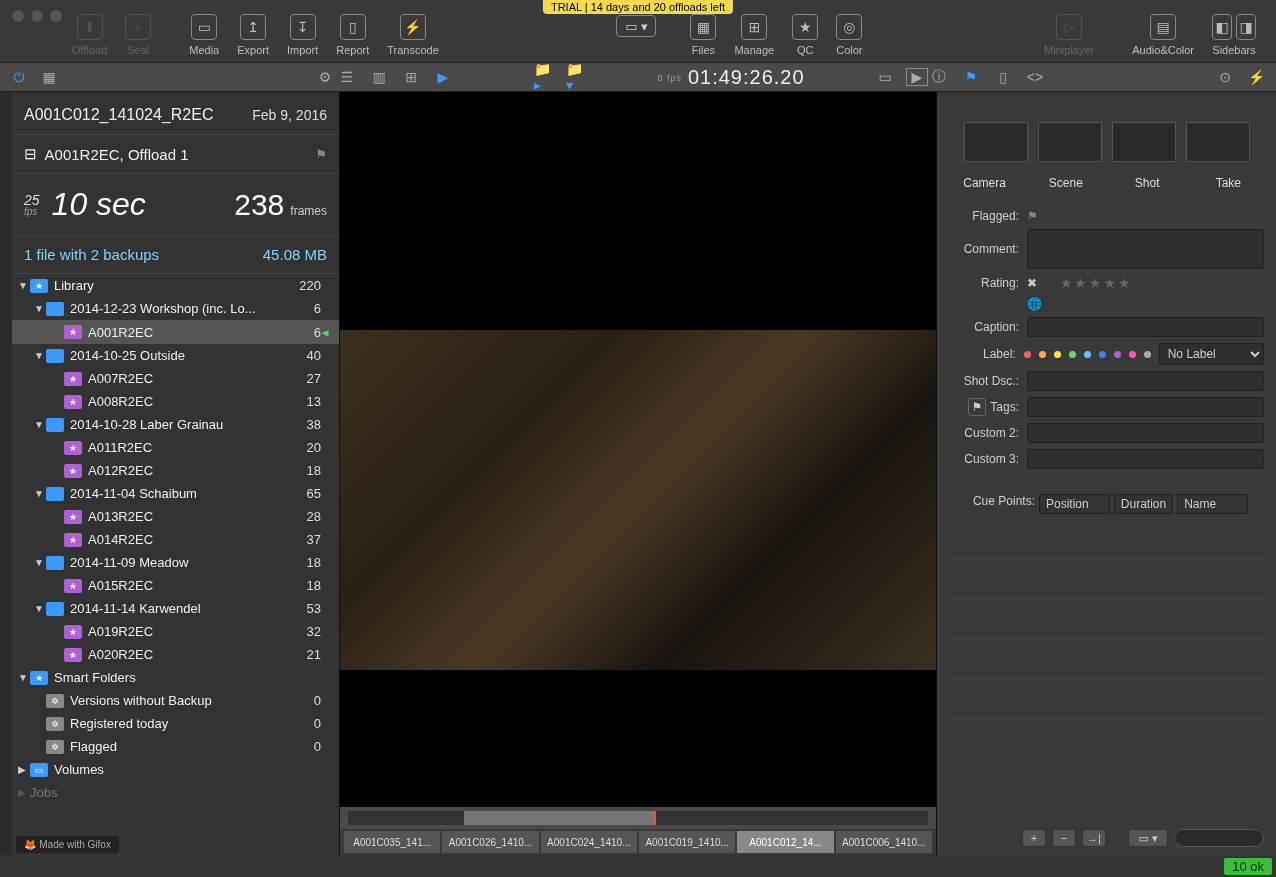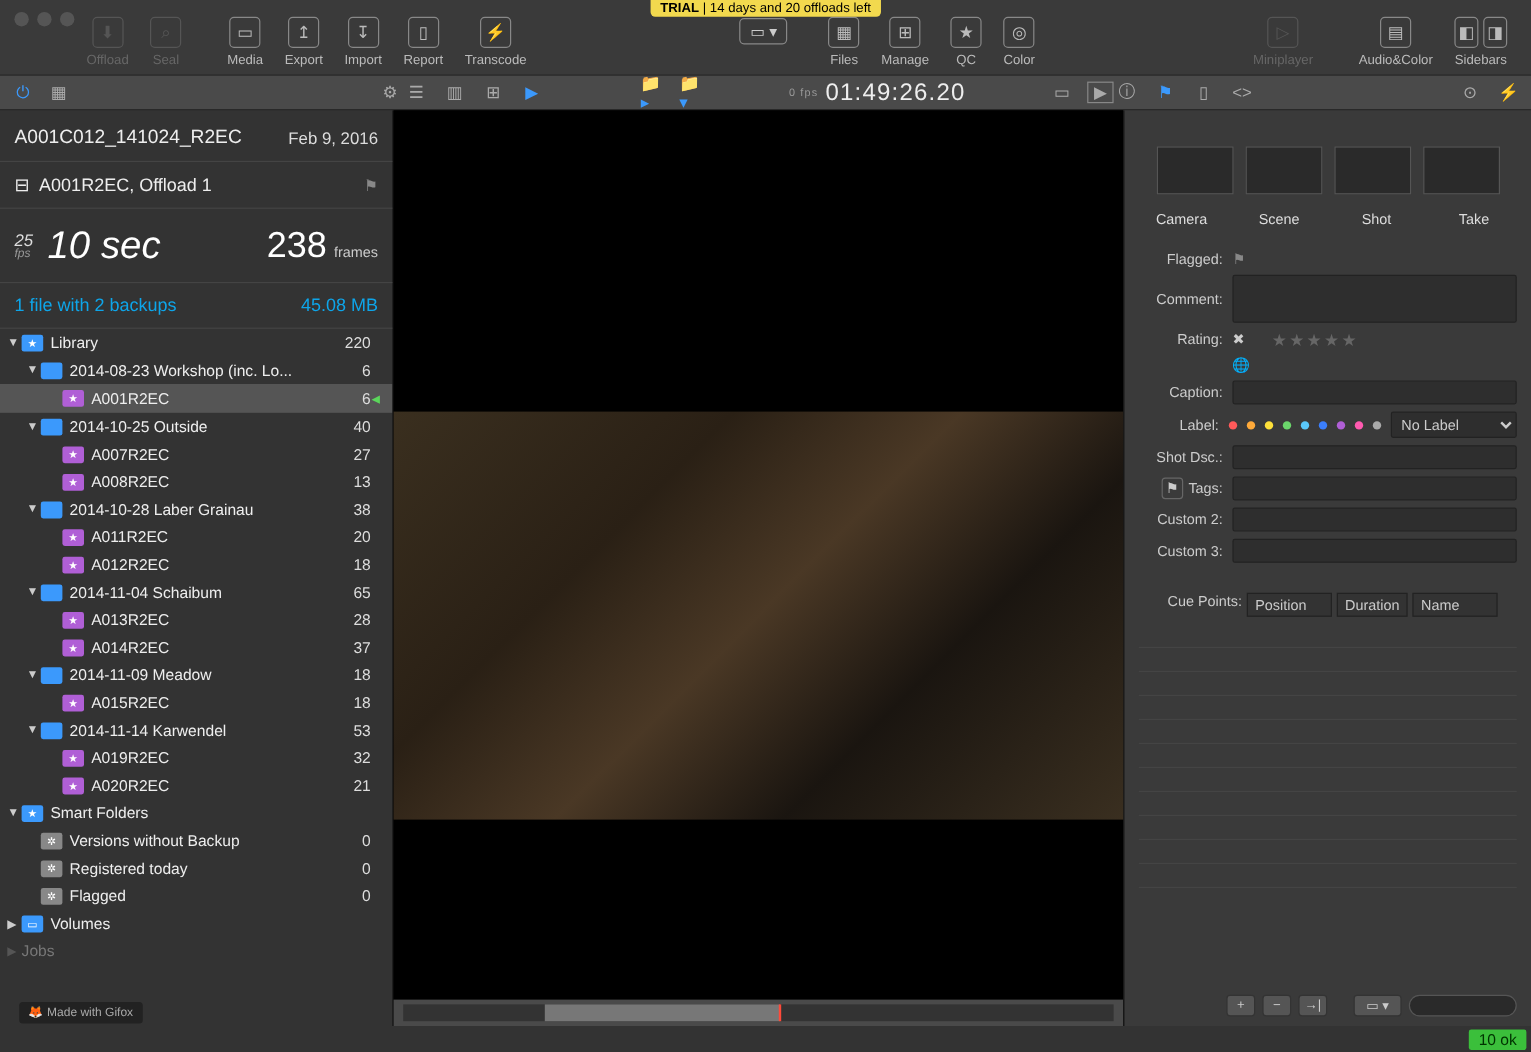--- a/index.html
+++ b/index.html
@@ -3,60 +3,60 @@
 <meta charset="utf-8">
 <style>
 * { margin: 0; padding: 0; box-sizing: border-box; font-family: -apple-system, "Helvetica Neue", Arial, sans-serif; }
 body { background: #2a2a2a; color: #ccc; width: 1276px; height: 877px; overflow: hidden; font-size: 13px; }
 
 
 .topbar { height: 62px; background: #3a3a3a; display: flex; align-items: center; padding: 0 8px; position: relative; }
 .traffic-lights { display: flex; gap: 7px; position: absolute; top: 10px; left: 12px; }
 .tl { width: 12px; height: 12px; border-radius: 50%; background: #555; }
 .trial-badge { position: absolute; left: 50%; top: 0; transform: translateX(-50%); background: #f2d94e; color: #000; font-size: 11px; padding: 1px 8px; border-radius: 0 0 4px 4px; }
-.trial-badge b { font-weight: 700; }
+.trial-badge b { font-weight: 400; }
 .tool-group { display: flex; gap: 10px; align-items: flex-end; margin-top: 8px; }
 .tool-btn { display: flex; flex-direction: column; align-items: center; gap: 4px; color: #bbb; font-size: 11px; cursor: pointer; padding: 0 4px; }
 .tool-btn.dim { color: #666; }
 .tool-ico { width: 26px; height: 26px; border: 1px solid #888; border-radius: 4px; display: flex; align-items: center; justify-content: center; font-size: 14px; color: #bbb; }
 .tool-btn.dim .tool-ico { border-color: #555; color: #555; }
 .spacer { flex: 1; }
 
 
 .secbar { height: 30px; background: #4a4a4a; display: flex; align-items: center; padding: 0 8px; border-top: 1px solid #222; border-bottom: 1px solid #222; }
 .secbar .seg { width: 328px; display: flex; align-items: center; gap: 8px; }
 .secbar .mid { flex: 1; display: flex; align-items: center; gap: 10px; }
 .secbar .right { width: 340px; display: flex; align-items: center; gap: 10px; justify-content: flex-start; }
 .ico { width: 22px; height: 18px; display: inline-flex; align-items: center; justify-content: center; color: #aaa; font-size: 14px; }
 .ico.active { color: #3b99fc; }
 
 .timecode { flex: 1; text-align: center; font-size: 20px; font-weight: 300; color: #eee; letter-spacing: 1px; }
 .timecode .fps-lbl { font-size: 9px; color: #999; vertical-align: middle; margin-right: 6px; margin-top: 37px; }
 
 
 .main { display: flex; height: calc(100% - 92px - 22px); }
-.left-pane { width: 328px; background: #333; display: flex; flex-direction: column; border-right: 1px solid #111; }
+.left-pane { width: 328px; background: #333; display: flex; flex-direction: column; border-right: 1px solid #111; margin-left: 12px; }
 .center-pane { flex: 1; background: #000; display: flex; flex-direction: column; }
 .right-pane { width: 340px; background: #3a3a3a; display: flex; flex-direction: column; border-left: 1px solid #111; }
 
 
 .clip-title { padding: 14px 12px 10px; display: flex; justify-content: space-between; align-items: center; }
 .clip-title .name { font-size: 16px; font-weight: 500; color: #eee; }
 .clip-title .date { font-size: 14px; color: #ddd; }
 .offload-row { padding: 10px 12px; display: flex; justify-content: space-between; align-items: center; border-top: 1px solid #444; border-bottom: 1px solid #444; }
 .offload-row .drive { display: flex; align-items: center; gap: 8px; font-size: 15px; color: #eee; }
 .stats-row { padding: 12px 12px; display: flex; justify-content: space-between; align-items: center; border-bottom: 1px solid #444; }
 .fps-block { display: flex; align-items: center; gap: 12px; font-style: italic; }
 .fps-num { font-size: 14px; line-height: 1; color: #ddd; text-align: left; }
 .fps-num small { display: block; font-size: 10px; color: #999; }
 .dur { font-size: 32px; font-weight: 300; color: #fff; }
 .frames-block { display: flex; align-items: baseline; gap: 6px; }
 .frames-num { font-size: 30px; font-weight: 300; color: #fff; }
 .frames-lbl { font-size: 12px; color: #ccc; }
-.file-row { padding: 10px 12px; display: flex; justify-content: space-between; font-size: 15px; color: #0ea5e9; border-bottom: 1px solid #444; }
+.file-row { padding: 10px 12px; display: flex; justify-content: space-between; font-size: 15px; color: #7dd3fc; border-bottom: 1px solid #444; }
 
 
 .tree { flex: 1; overflow-y: auto; font-size: 13px; }
 .tree-row { display: flex; align-items: center; padding: 4px 10px 4px 6px; color: #eee; cursor: pointer; }
 .tree-row.selected { background: #555; }
 .tree-row .arrow { width: 12px; font-size: 10px; color: #ccc; }
 .tree-row .icon { width: 18px; height: 14px; margin-right: 6px; border-radius: 2px; display: inline-flex; align-items: center; justify-content: center; font-size: 9px; color: #fff; }
 .icon.folder { background: #3b99fc; }
 .icon.lib { background: #3b99fc; }
 .icon.star { background: #b05fd6; }
@@ -262,21 +262,21 @@
         <span class="arrow">▼</span>
           <span class="icon lib">★</span>
         <span class="label">Library</span>
         <span class="count">220</span>
           <span class="mark"></span>
       </div>
       <div id="tree-folders">
           <div class="tree-row indent-1">
             <span class="arrow">▼</span>
             <span class="icon folder"></span>
-            <span class="label">2014-08-23 Workshop (inc. Lo...</span>
+            <span class="label">2014-12-23 Workshop (inc. Lo...</span>
             <span class="count">6</span>
             <span class="mark"></span>
           </div>
           <div class="tree-row indent-2 selected">
             <span class="arrow"></span>
             <span class="icon star">★</span>
             <span class="label">A001R2EC</span>
             <span class="count">6</span>
             <span class="mark">◂</span>
           </div>
@@ -428,20 +428,28 @@
   <div class="center-pane">
     <div class="viewer">
       <div class="viewer-img"></div>
     </div>
     <div class="timeline">
       <div class="tl-track">
         <div class="tl-filled"></div>
         <div class="tl-playhead"></div>
       </div>
     </div>
+    <div class="thumbs" id="thumbs-row">
+        <div class="thumb">A001C035_141...</div>
+        <div class="thumb">A001C026_1410...</div>
+        <div class="thumb">A001C024_1410...</div>
+        <div class="thumb">A001C019_1410...</div>
+        <div class="thumb active">A001C012_14...</div>
+        <div class="thumb">A001C006_1410...</div>
+      </div>
   </div>
 
   <div class="right-pane">
     <div class="meta-thumbs">
       <div class="meta-thumb"></div>
       <div class="meta-thumb"></div>
       <div class="meta-thumb"></div>
       <div class="meta-thumb"></div>
     </div>
     <div class="meta-labels">

